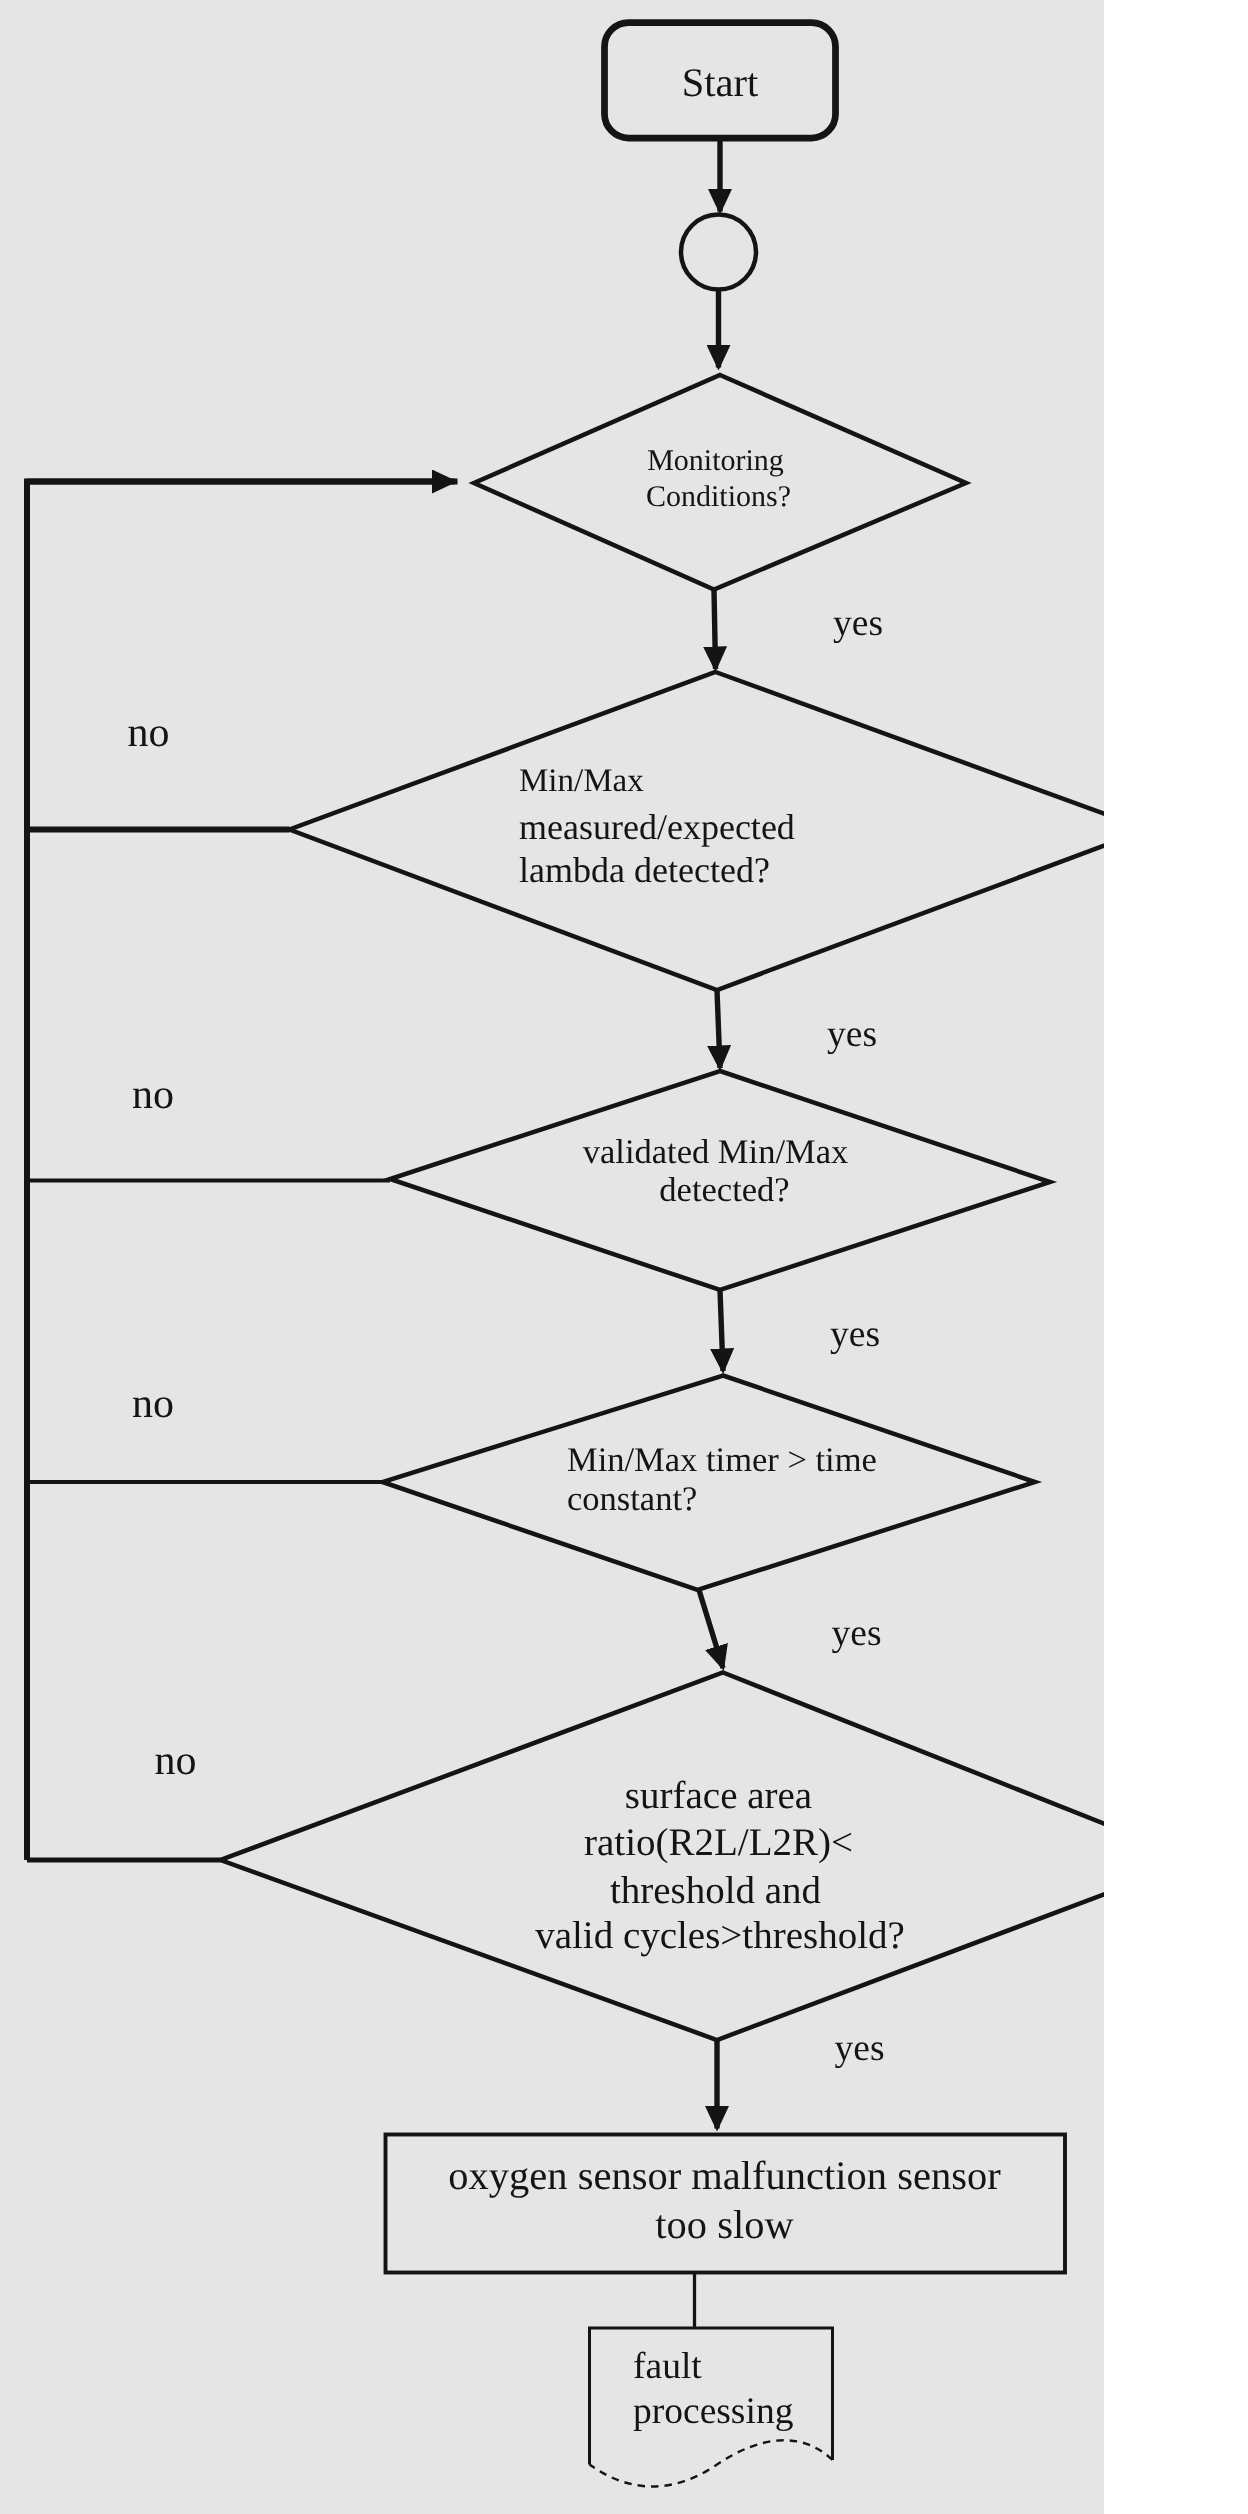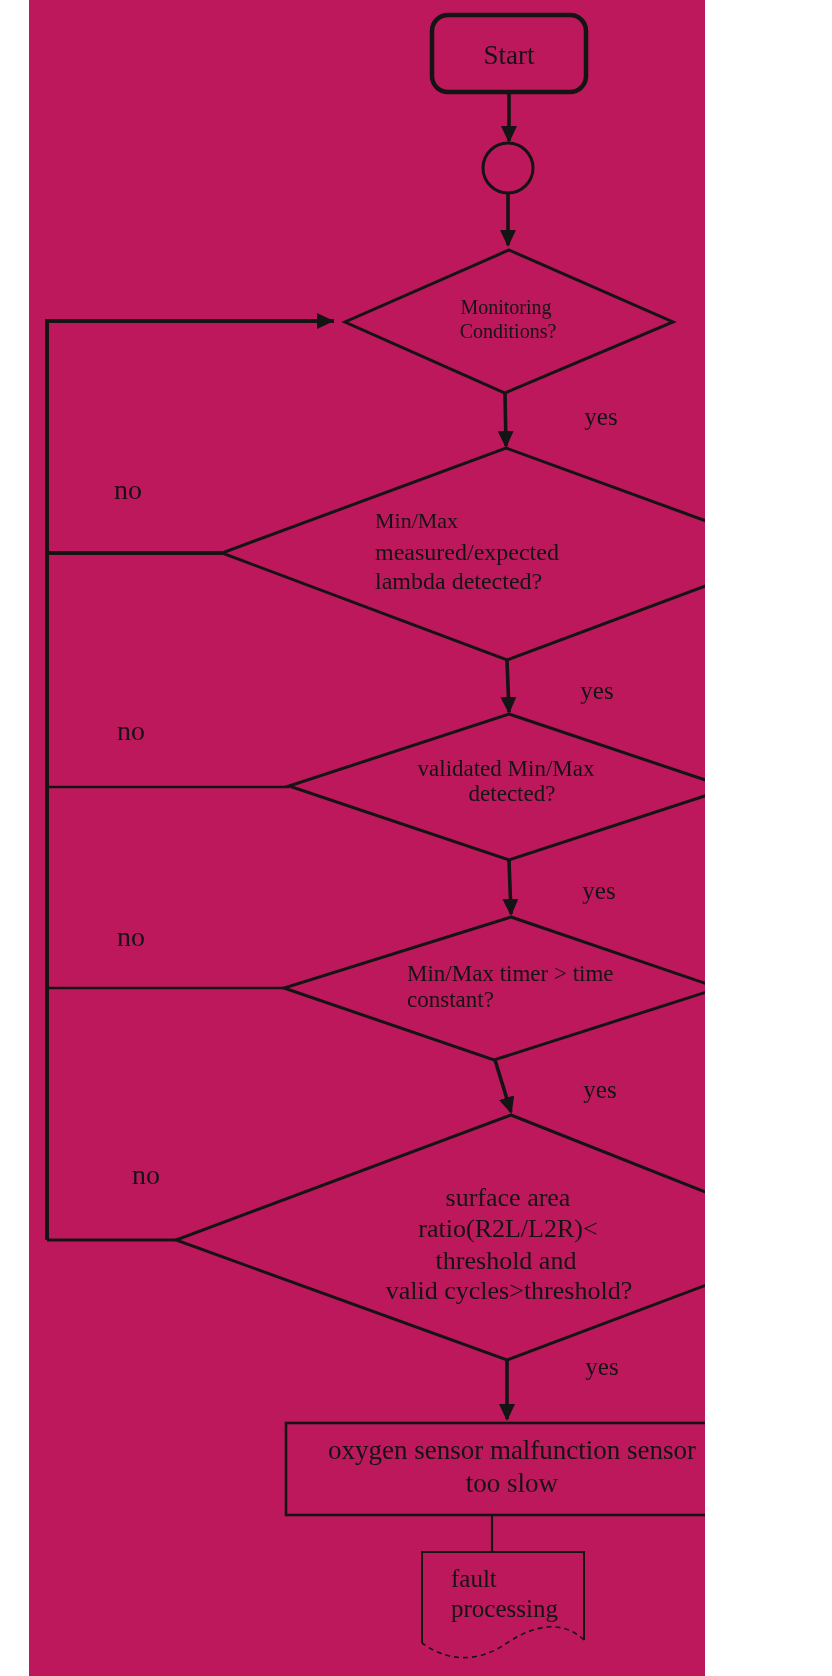--- a/index.html
+++ b/index.html
@@ -1,22 +1,21 @@
 <!DOCTYPE html>
 <html><head>
 <meta charset="utf-8">
 <style>
   html, body { margin: 0; padding: 0; background: #ffffff; }
   .page {
     position: relative;
-    width: 676px;
+    width: 736px;
     height: 1676px;
-    background: #be185d;
+    background: #e5e5e5;
     overflow: hidden;
-    margin-left: 29px;
   }
   svg { display: block; }
   .ink-stroke { stroke: #141414; fill: none; }
   .ink-fill { fill: #141414; }
   text {
     font-family: "Liberation Serif", "DejaVu Serif", serif;
     fill: #141414;
     dominant-baseline: central;
   }
   .t-center { text-anchor: middle; }

